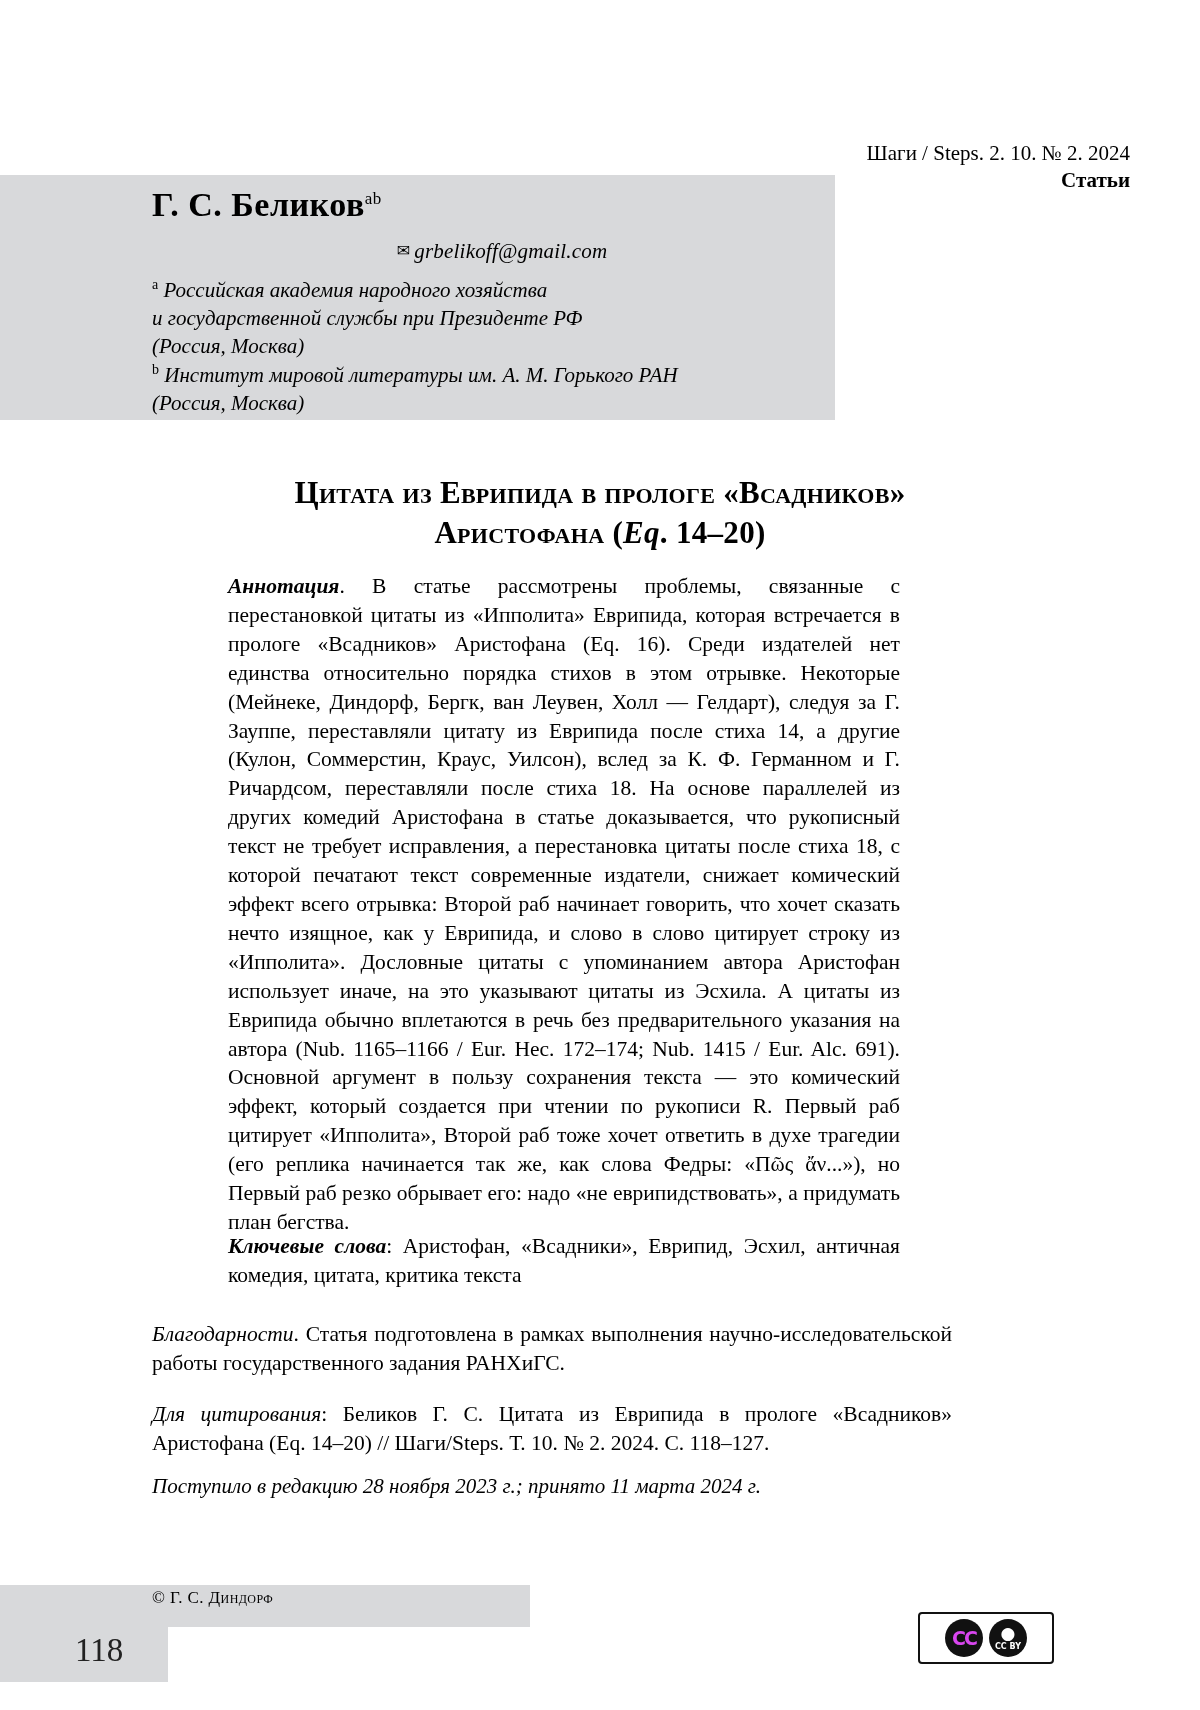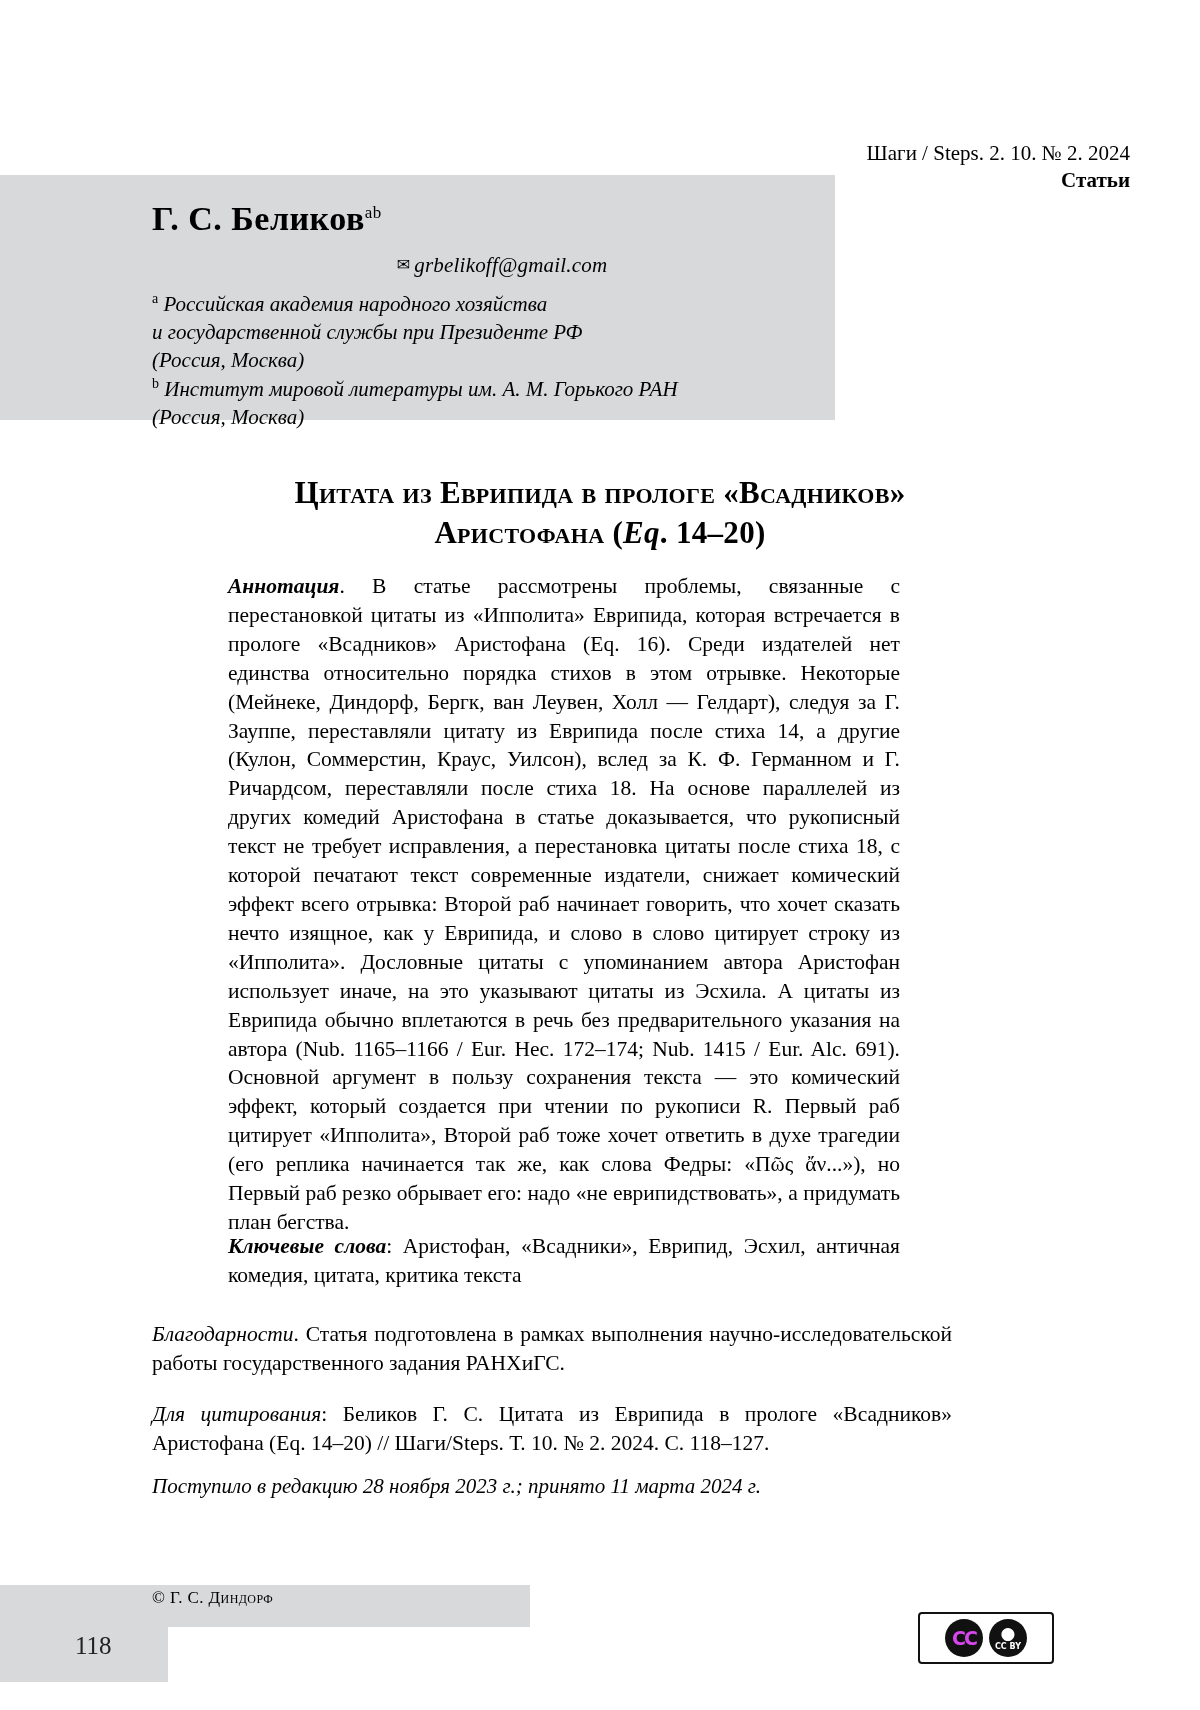--- a/index.html
+++ b/index.html
@@ -39,21 +39,21 @@
     text-align: right;
     font-size: 21px;
     line-height: 1.3;
   }
   #running-head .rh-line2 { font-weight: bold; }
 
   
   #author-block {
     position: absolute;
     left: 152px;
-    top: 200px;
+    top: 186px;
     width: 900px;
   }
   #author-name {
     font-size: 34px;
     font-weight: bold;
     letter-spacing: 0.5px;
   }
   #author-name sup {
     font-size: 17px;
     font-weight: normal;
@@ -155,21 +155,21 @@
     left: 152px;
     top: 1588px;
     font-size: 17px;
     letter-spacing: 0.4px;
     font-variant: small-caps;
   }
   #page-number {
     position: absolute;
     left: 75px;
     top: 1632px;
-    font-size: 25px;
+    font-size: 33px;
     color: #222;
   }
   #doi {
     position: absolute;
     left: 176px;
     top: 1638px;
     font-size: 21px;
   }
 
   

